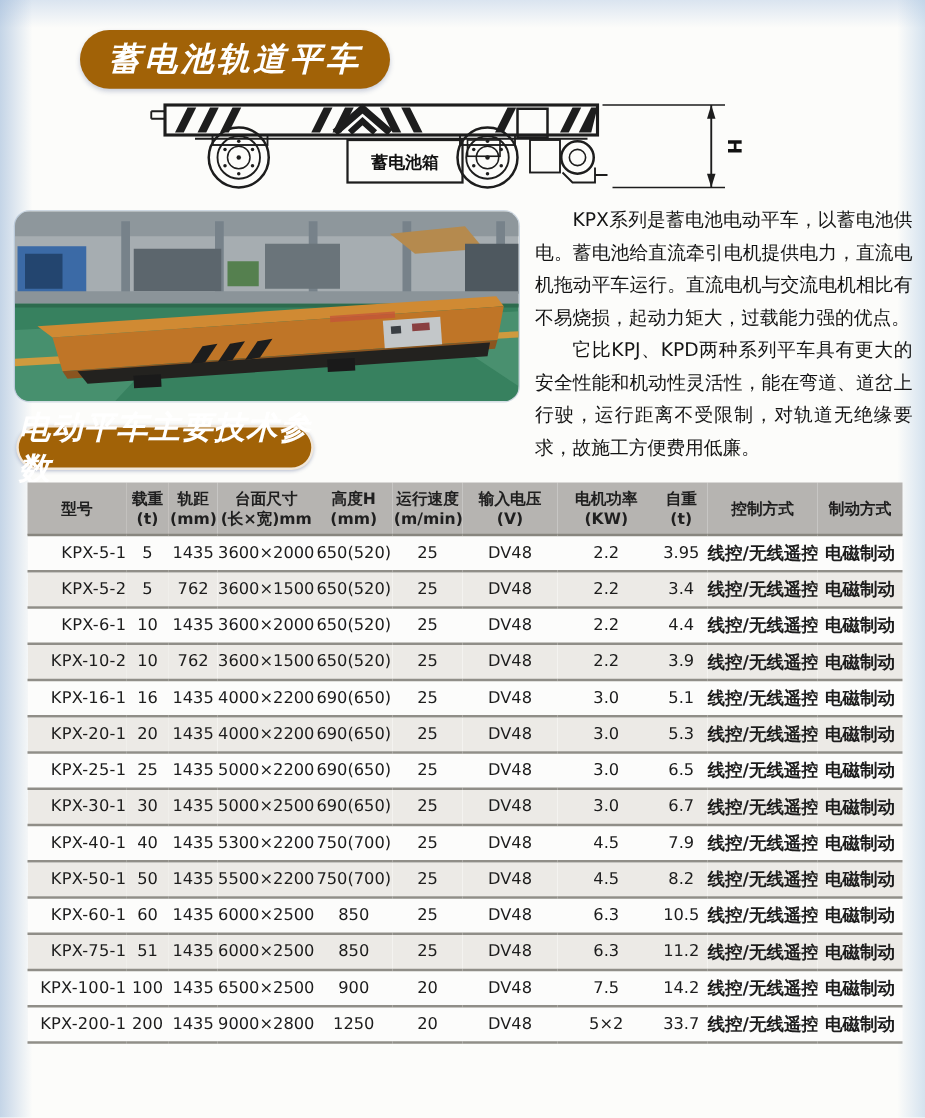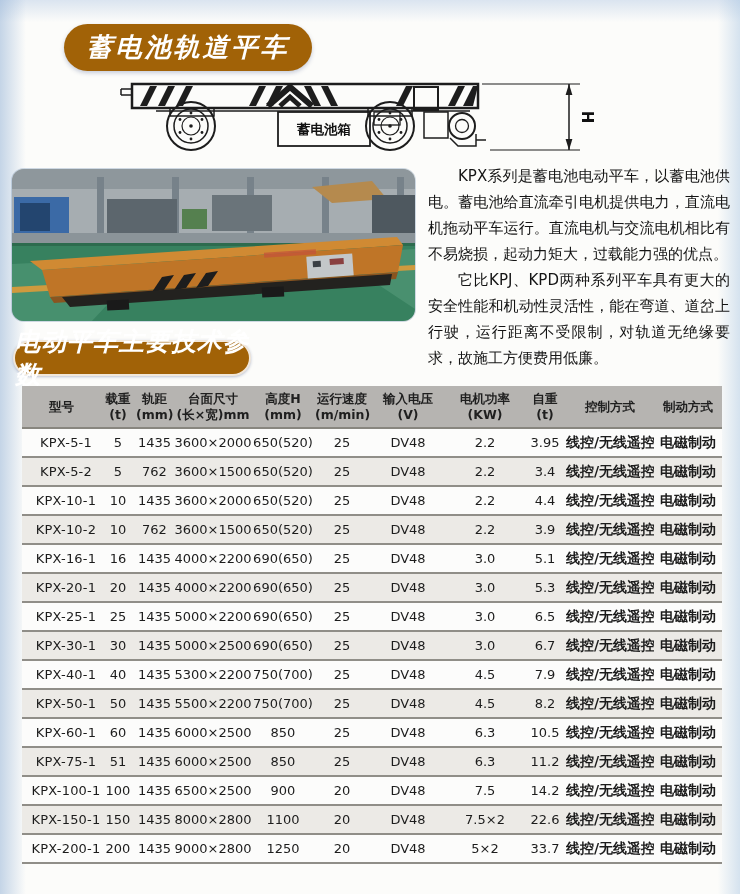--- a/index.html
+++ b/index.html
@@ -83,21 +83,21 @@
     border-bottom: 2px solid #908e88;
     font-size: 13px;
     text-align: center;
     vertical-align: middle;
     color: #1c1c1c;
     background: #fcfcfb;
     white-space: nowrap;
     overflow: hidden;
   }
   tbody tr.alt td { background: #eceae6; }
-  tbody td.model { text-align: center; padding-left: 9px; letter-spacing: .2px; }
+  tbody td.model { text-align: right; padding-left: 9px; letter-spacing: .2px; }
   tbody td.cn { font-weight: 600; font-size: 14px; }
   tbody td.brake { font-weight: 700; }
 </style>
 </head>
 <body>
 
 <div class="pill title">
   <span>蓄电池轨道平车</span>
 </div>
 
@@ -326,21 +326,21 @@
           <td>3600×1500</td>
           <td>650(520)</td>
           <td>25</td>
           <td>DV48</td>
           <td>2.2</td>
           <td>3.4</td>
           <td class="cn">线控/无线遥控</td>
           <td class="cn brake">电磁制动</td>
         </tr>
         <tr>
-          <td class="model">KPX-10-1</td>
+          <td class="model">KPX-6-1</td>
           <td>10</td>
           <td>1435</td>
           <td>3600×2000</td>
           <td>650(520)</td>
           <td>25</td>
           <td>DV48</td>
           <td>2.2</td>
           <td>4.4</td>
           <td class="cn">线控/无线遥控</td>
           <td class="cn brake">电磁制动</td>
@@ -468,33 +468,20 @@
           <td>1435</td>
           <td>6500×2500</td>
           <td>900</td>
           <td>20</td>
           <td>DV48</td>
           <td>7.5</td>
           <td>14.2</td>
           <td class="cn">线控/无线遥控</td>
           <td class="cn brake">电磁制动</td>
         </tr>
-        <tr class="alt">
-          <td class="model">KPX-150-1</td>
-          <td>150</td>
-          <td>1435</td>
-          <td>8000×2800</td>
-          <td>1100</td>
-          <td>20</td>
-          <td>DV48</td>
-          <td>7.5×2</td>
-          <td>22.6</td>
-          <td class="cn">线控/无线遥控</td>
-          <td class="cn brake">电磁制动</td>
-        </tr>
         <tr>
           <td class="model">KPX-200-1</td>
           <td>200</td>
           <td>1435</td>
           <td>9000×2800</td>
           <td>1250</td>
           <td>20</td>
           <td>DV48</td>
           <td>5×2</td>
           <td>33.7</td>

